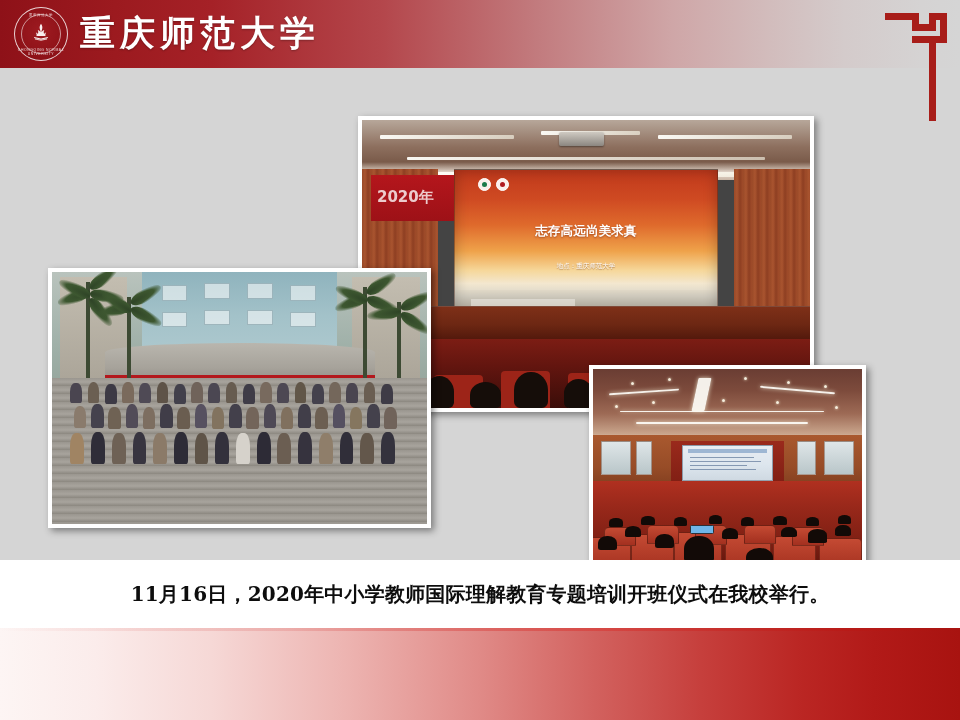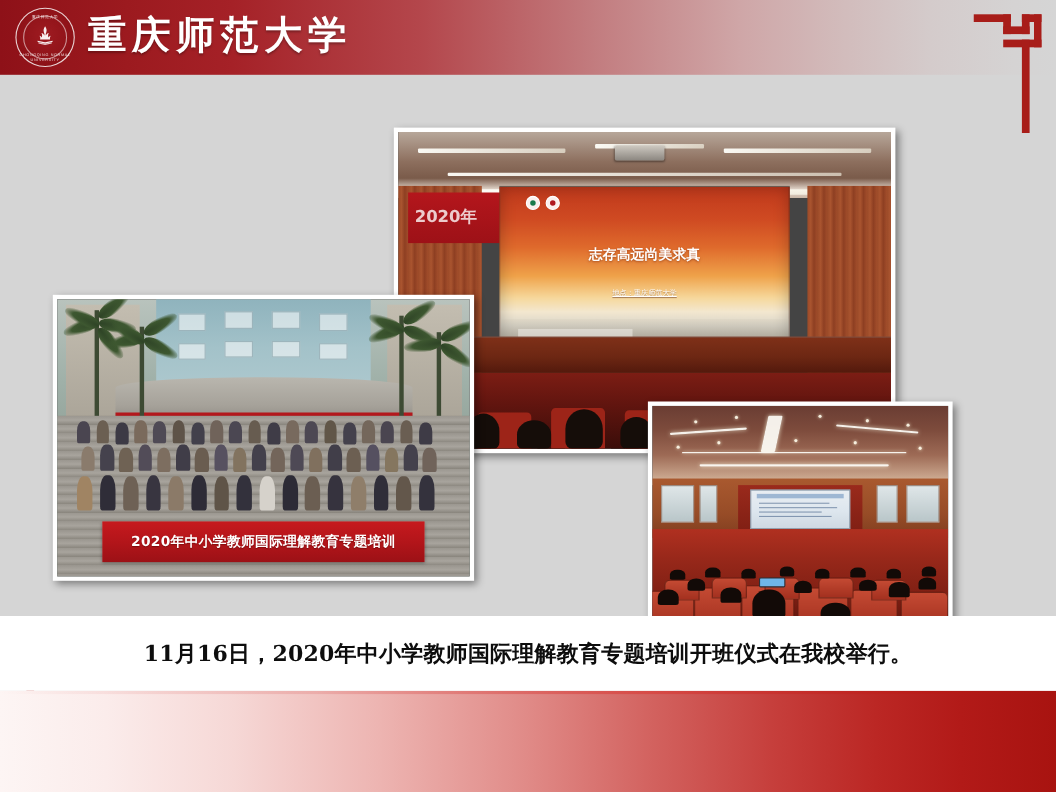--- a/index.html
+++ b/index.html
@@ -182,21 +182,21 @@
   .screen-meta {
     position: absolute; left: 0; width: 100%;
     text-align: center;
     color: #ffffff;
     font-size: 6.5px;
     line-height: 1.65;
     font-family: "DejaVu Sans", "Liberation Sans", sans-serif;
     text-shadow: 0 1px 1px rgba(90,40,20,0.5);
     white-space: nowrap;
   }
-  .screen-meta.m1 { top: 56%; text-decoration: underline; }
+  .screen-meta.m1 { top: 56%; }
   .screen-meta.m2 { top: 63%; }
   .screen-skyline {
     position: absolute; left: 0; bottom: 0; width: 100%; height: 26%;
     background: linear-gradient(to bottom, rgba(200,190,170,0.15), rgba(120,105,88,0.55));
   }
   .screen-skyline::before {
     content: "";
     position: absolute; left: 6%; top: 22%; width: 40%; height: 26%;
     background: rgba(235,232,225,0.6);
   }
@@ -686,23 +686,20 @@
         <div class="gp-p" style="left:49%; top:44%; width:4%; height:24%; background:#d6d2cb;"></div>
         <div class="gp-p" style="left:55%; top:43%; width:4%; height:25%; background:#2d2b36;"></div>
         <div class="gp-p" style="left:61%; top:44%; width:4%; height:24%; background:#6b5e52;"></div>
         <div class="gp-p" style="left:67%; top:43%; width:4%; height:25%; background:#36333e;"></div>
         <div class="gp-p" style="left:73%; top:44%; width:4%; height:24%; background:#8f7e6a;"></div>
         <div class="gp-p" style="left:79%; top:43%; width:4%; height:25%; background:#302e39;"></div>
         <div class="gp-p" style="left:85%; top:44%; width:4%; height:24%; background:#63574b;"></div>
         <div class="gp-p" style="left:91%; top:43%; width:4%; height:25%; background:#34323d;"></div>
       </div>
 
-      <div class="gp-banner">
-        <span>2020年中小学教师国际理解教育专题培训</span>
-      </div>
     </div>
   </div>
 
   <div class="photo photo-hall">
     <div class="inner">
       <div class="hw-ceiling">
         <div class="hw-light" style="left:6%;  top:30%; width:26%; height:2.5%; transform:rotate(-4deg);"></div>
         <div class="hw-light" style="left:38%; top:12%; width:5%;  height:46%; transform:skewX(-12deg);"></div>
         <div class="hw-light" style="left:62%; top:28%; width:28%; height:2.5%; transform:rotate(5deg);"></div>
         <div class="hw-light" style="left:10%; top:58%; width:76%; height:2%;"></div>

